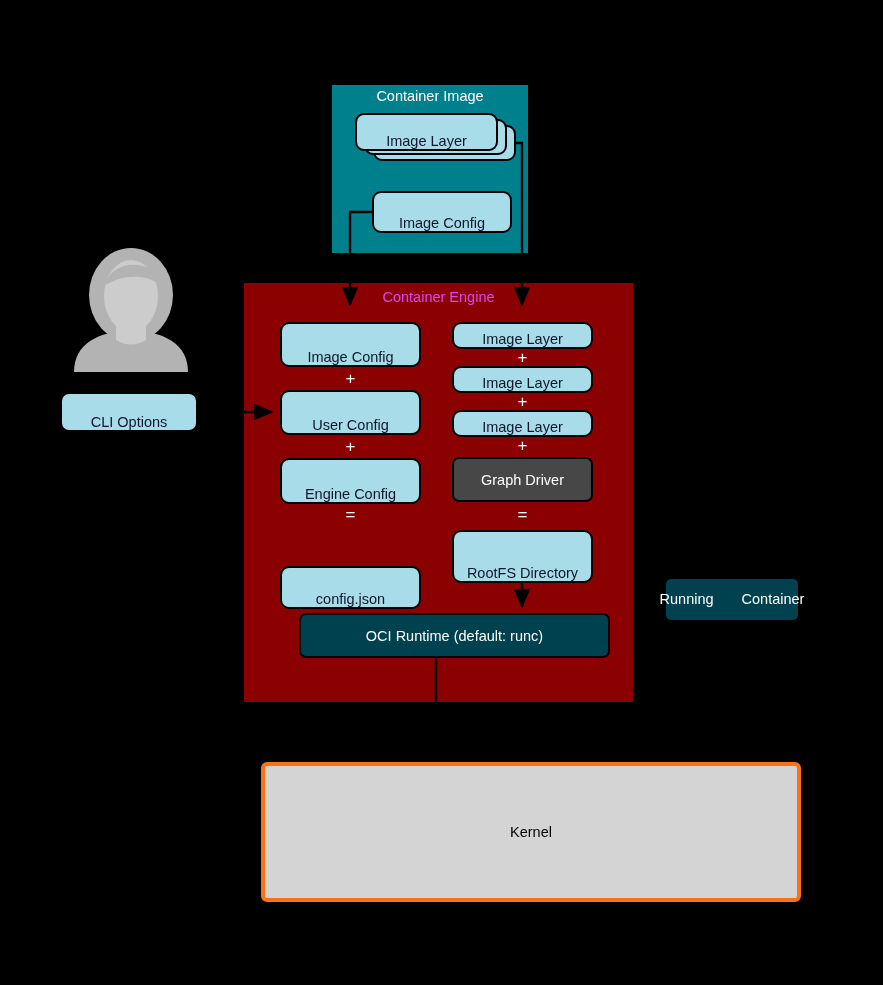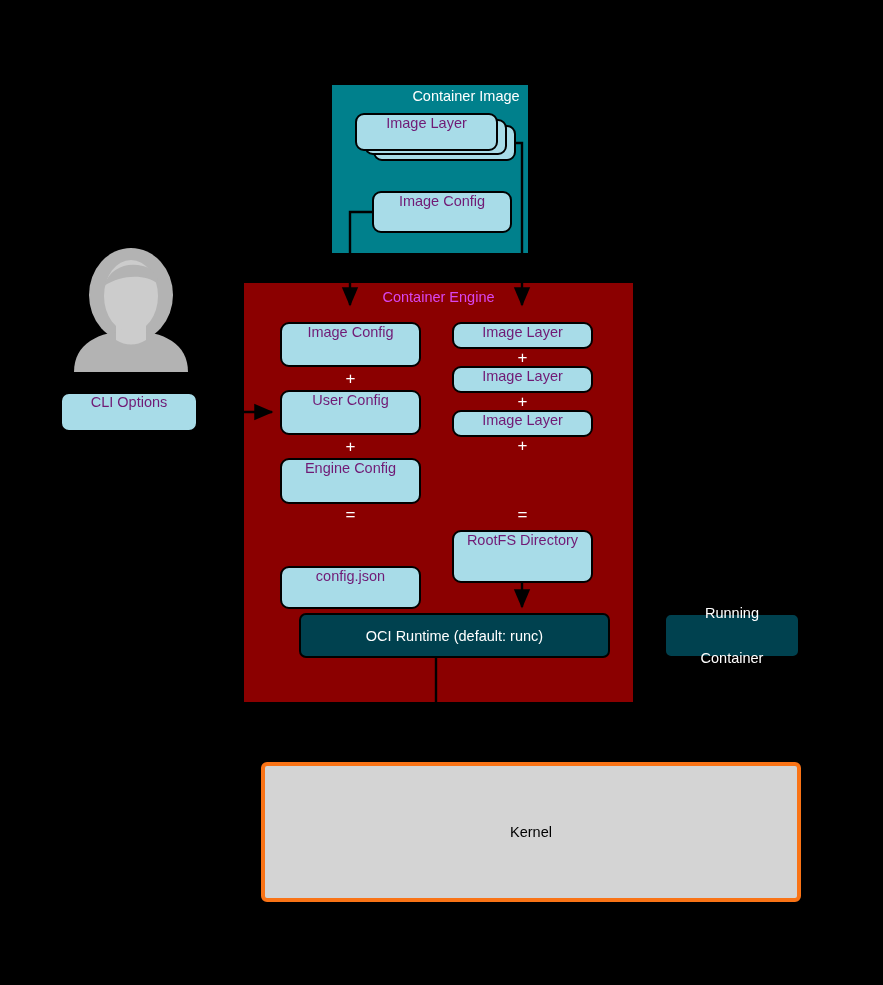--- a/index.html
+++ b/index.html
@@ -30,38 +30,37 @@
     background: #00808c;
   }
   #container-image-title {
     left: 332px; top: 86px;
     width: 196px; height: 20px;
     color: #ffffff;
     font-size: 14.5px;
     line-height: 20px;
     text-align: center;
     z-index: 6;
-    margin-left: 36px;
   }
 
   
   .layer-stack-shadow {
     background: #a8dce8;
     border: 2px solid #000000;
     border-radius: 9px;
   }
 
   .img-box {
     background: #a8dce8;
     border: 2px solid #000000;
     border-radius: 9px;
-    color: #701a75;
-    font-size: 14.5px;
-    display: flex;
-    align-items: flex-start;
+    color: #0f172a;
+    font-size: 14.5px;
+    display: flex;
+    align-items: flex-end;
     justify-content: center;
     text-align: center;
   }
 
   
   #container-engine-group {
     left: 244px; top: 283px;
     width: 389px; height: 419px;
     background: #8b0000;
   }
@@ -204,31 +203,34 @@
   <div class="abs img-box" style="left:452px; top:366px; width:141px; height:27px; z-index:5;">
     <span>Image Layer</span>
   </div>
   <div class="abs plus-sign" style="left:452px; top:393px; width:141px;">+</div>
 
   <div class="abs img-box" style="left:452px; top:410px; width:141px; height:27px; z-index:5;">
     <span>Image Layer</span>
   </div>
   <div class="abs plus-sign" style="left:452px; top:437px; width:141px;">+</div>
 
+  <div class="abs dark-box" style="left:452px; top:457px; width:141px; height:45px; z-index:5;">
+    <span>Graph Driver</span>
+  </div>
   <div class="abs eq-sign" style="left:452px; top:506px; width:141px;">=</div>
 
   <div class="abs img-box" style="left:452px; top:530px; width:141px; height:53px; z-index:5;">
     <span>RootFS Directory</span>
   </div>
 
   <div class="abs darkteal-box" style="left:281px; top:613px; width:311px; height:45px; z-index:5;margin-left:18px;">
     <span>OCI Runtime (default: runc)</span>
   </div>
 
-  <div class="abs darkteal-box" style="left:664px; top:613px; width:136px; height:45px; z-index:5; flex-direction:column; line-height:17px;gap:28px;">
+  <div class="abs darkteal-box" style="left:664px; top:577px; width:136px; height:45px; z-index:5; flex-direction:row; line-height:17px;gap:28px;">
     <span>Running</span>
     <span>Container</span>
   </div>
 
   <div class="abs kernel-box" style="left:261px; top:762px; width:540px; height:140px; z-index:5;">
     <span>Kernel</span>
   </div>
 
   <svg id="svg-overlay">
     <defs>

